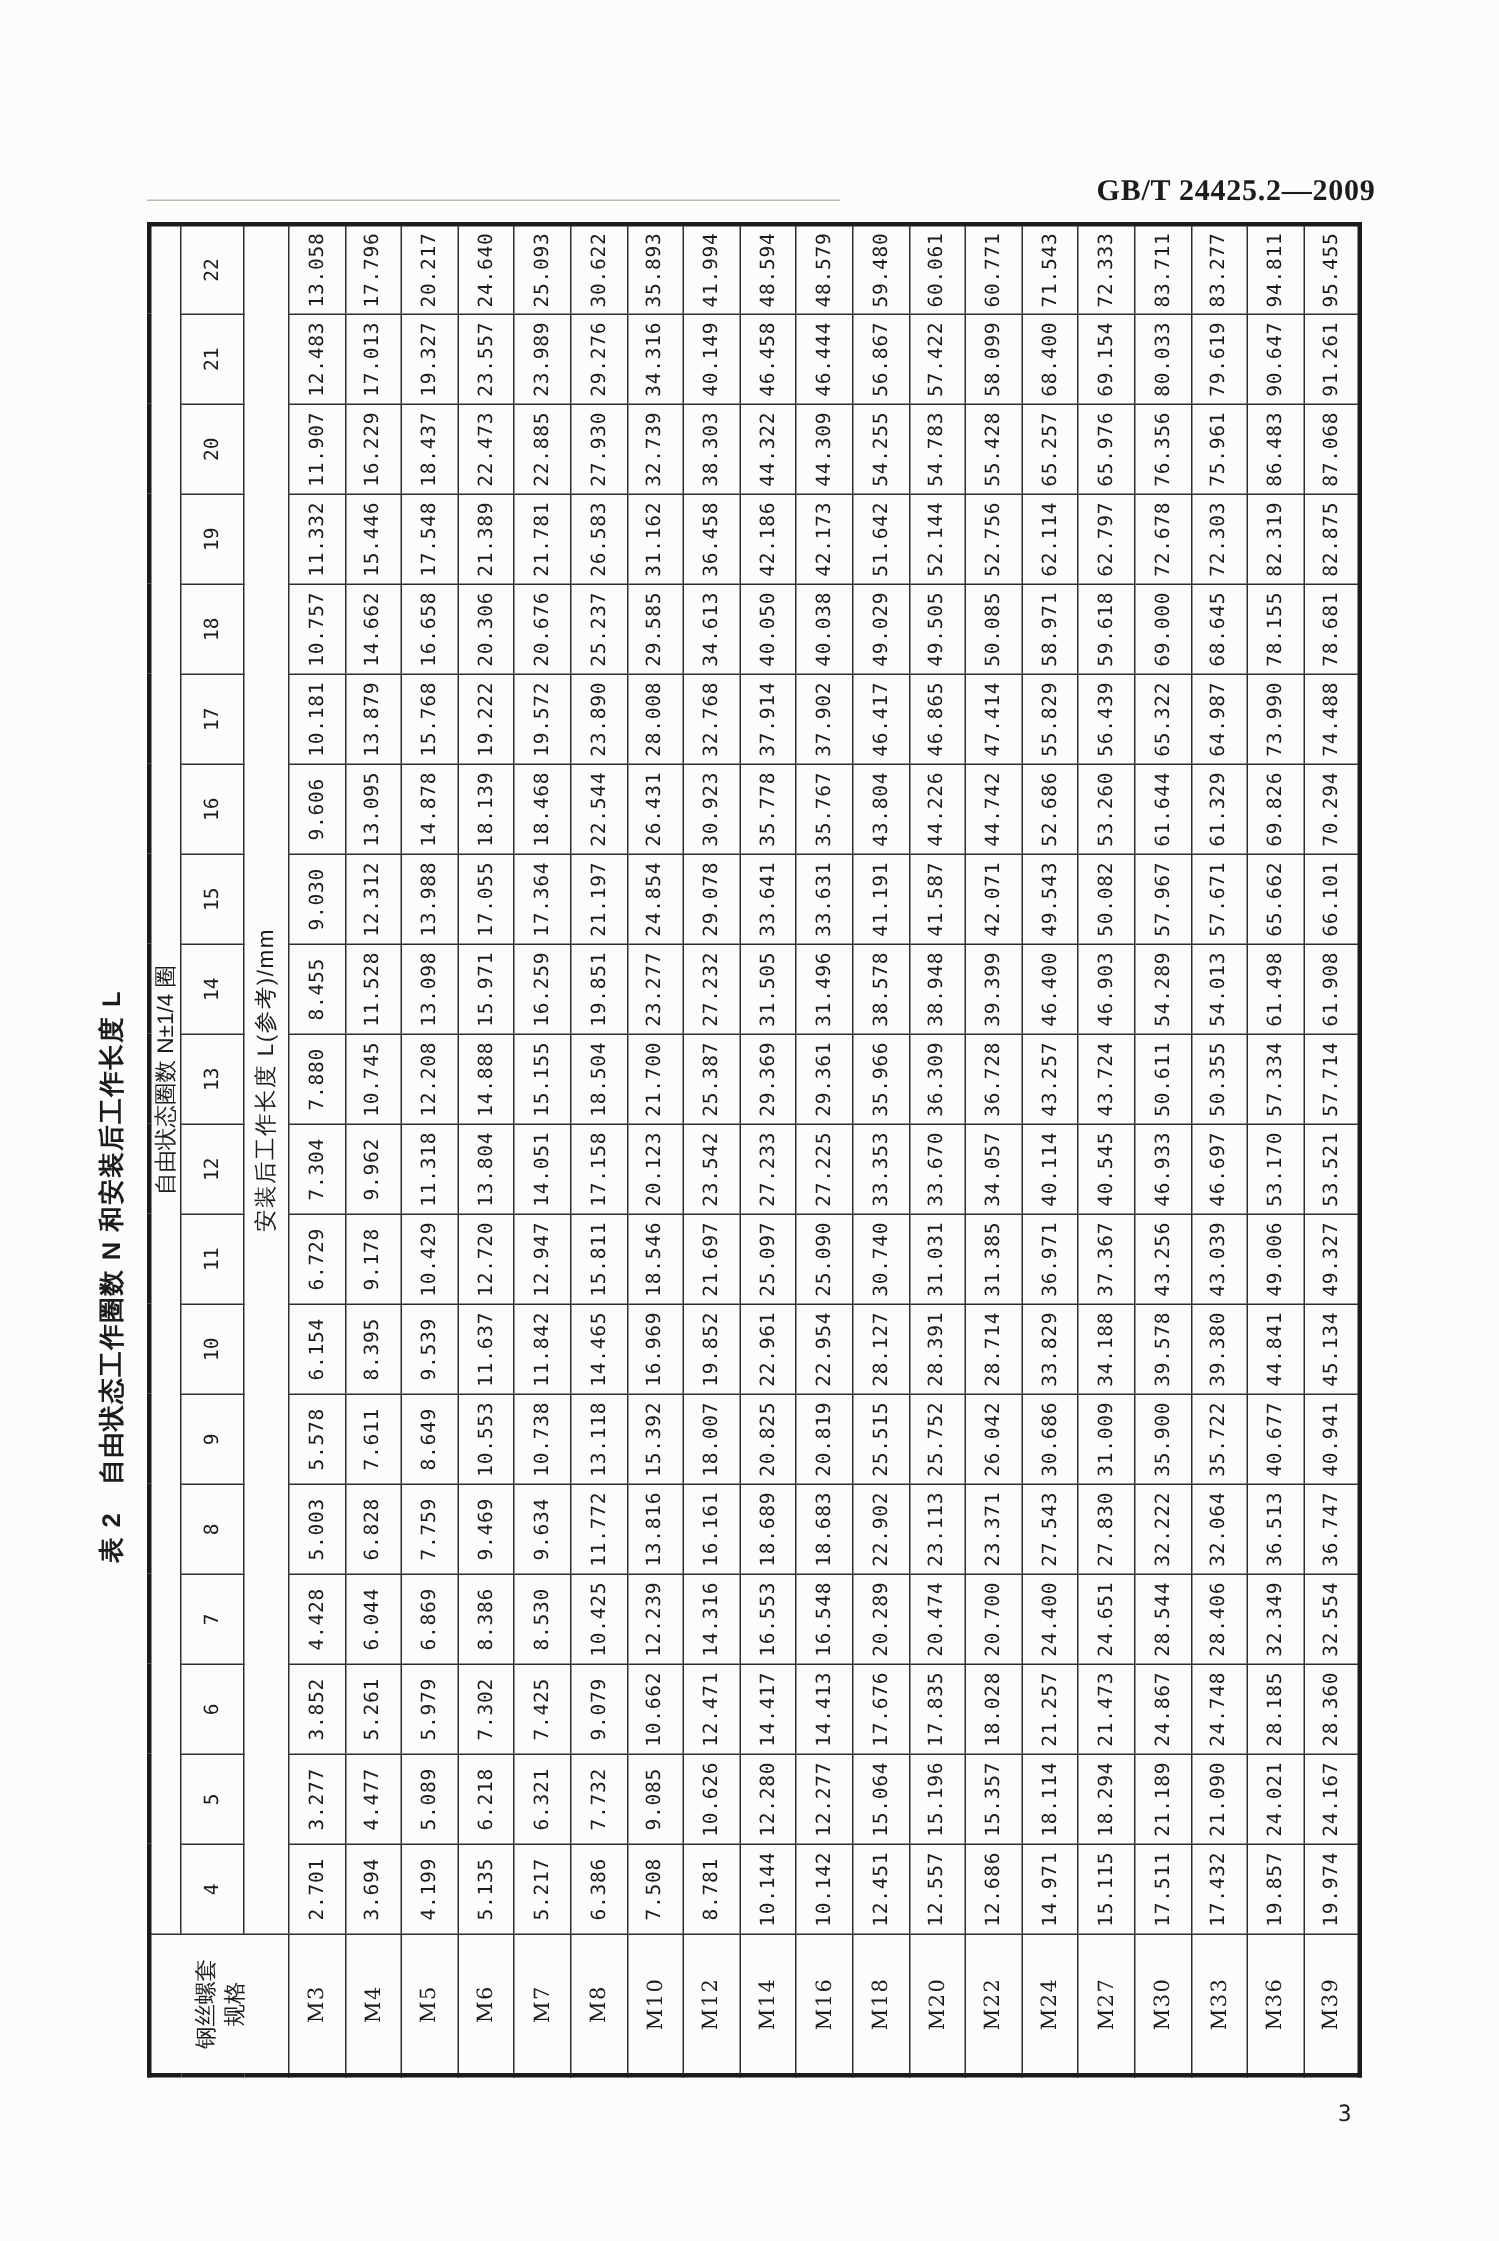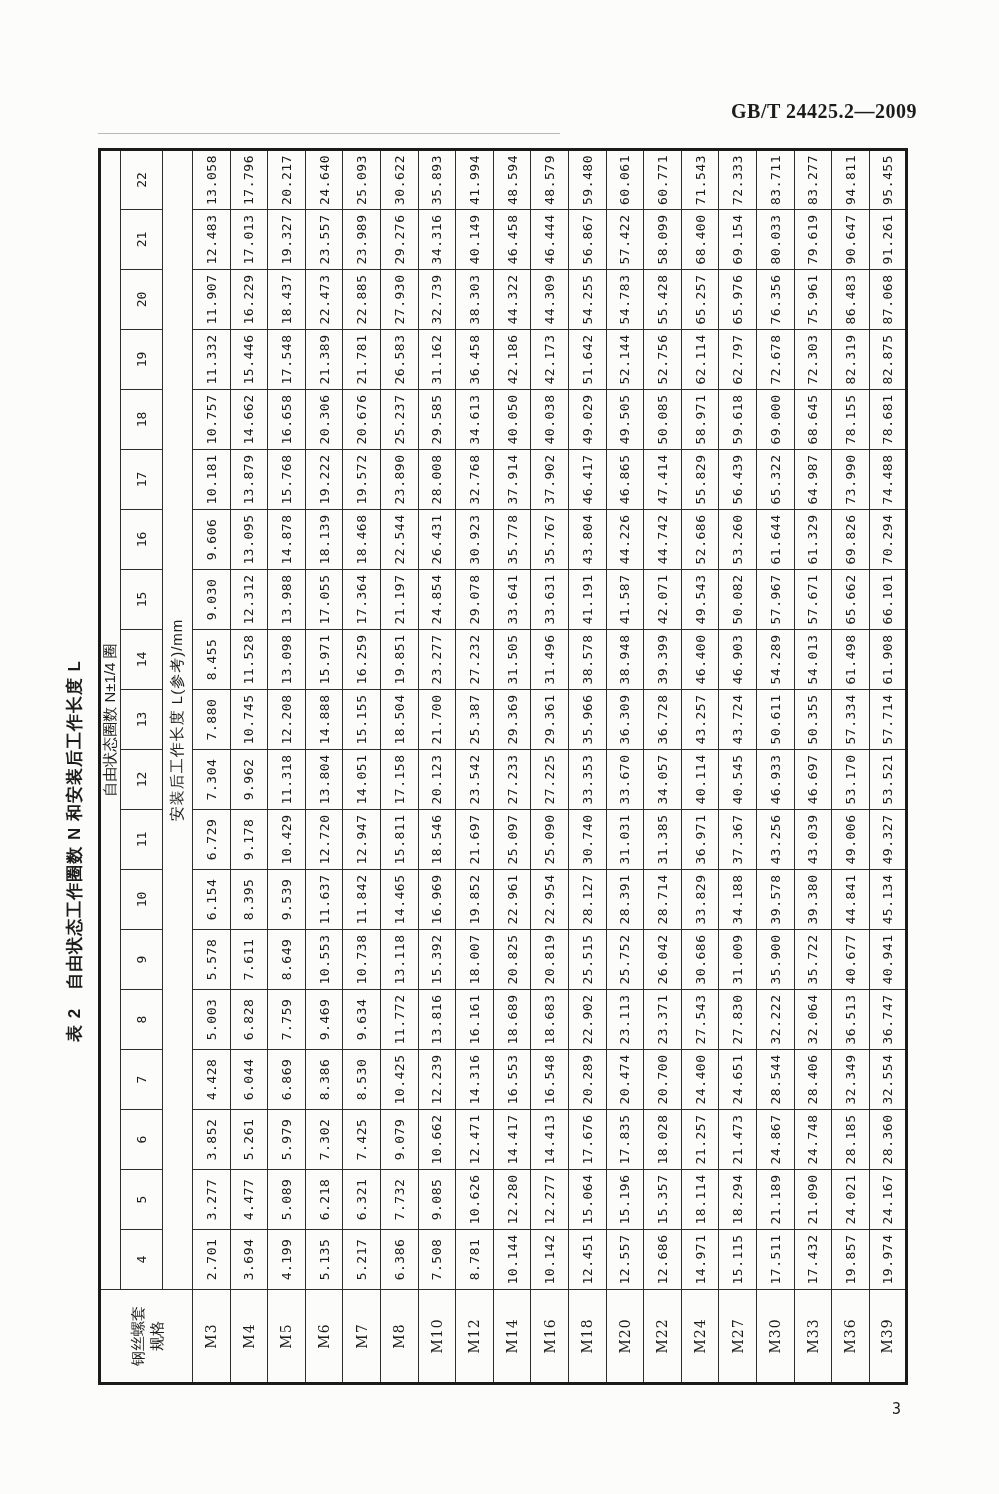--- a/index.html
+++ b/index.html
@@ -3,21 +3,21 @@
 <meta charset="utf-8">
 <style>
   html,body{margin:0;padding:0;}
   body{
     width:999px;height:1494px;position:relative;overflow:hidden;
     background:#fcfcfa;color:#1c1c1c;
     font-family:"Liberation Sans",sans-serif;
   }
   
   .doc-num{
-    position:absolute;top:100px;right:82px;
+    position:absolute;top:116px;right:82px;
     font-family:"Liberation Serif",serif;
     font-weight:bold;font-size:20px;letter-spacing:0.5px;
   }
   
   .page-num{
     position:absolute;top:1400px;left:892px;
     font-family:"DejaVu Sans Mono",monospace;font-size:15px;
   }
   
   .caption{

